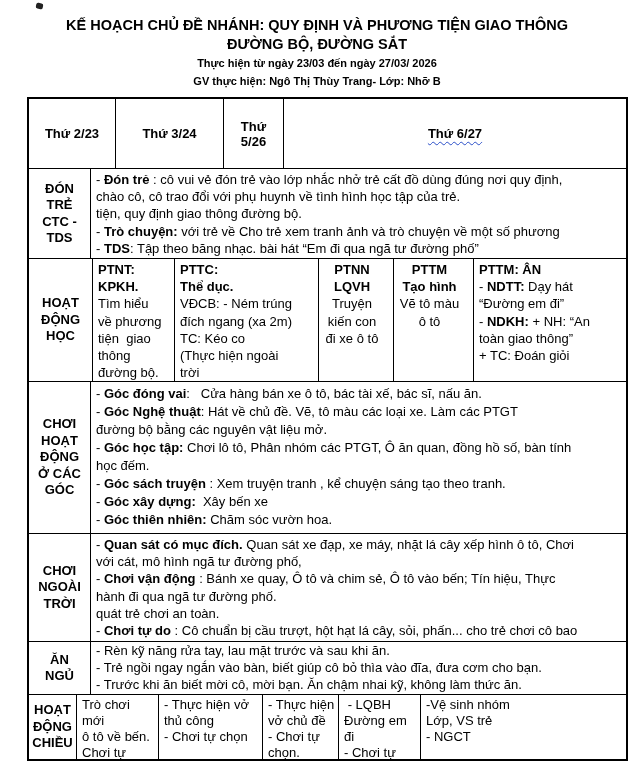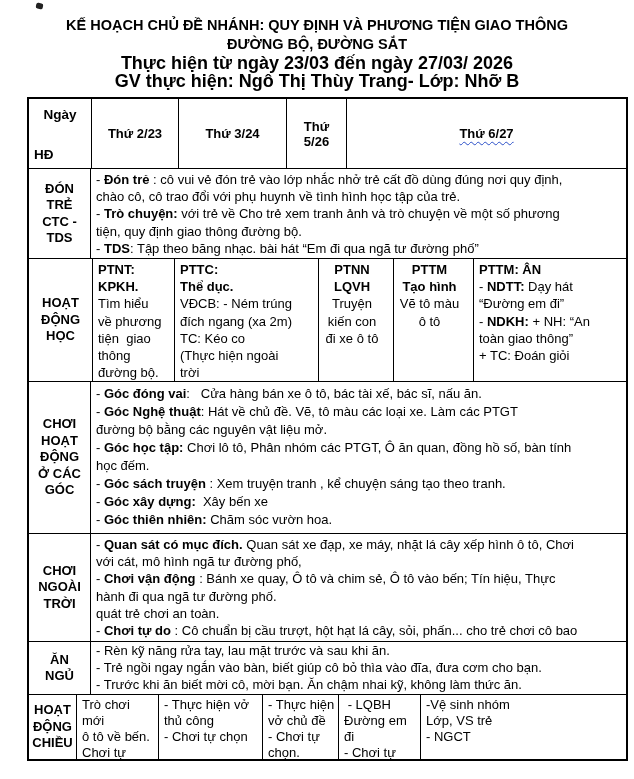--- a/index.html
+++ b/index.html
@@ -2,21 +2,21 @@
 <html><head>
 <meta charset="utf-8">
 <style>
   html,body{margin:0;padding:0;background:#e8e8e8;}
   .page{position:relative;width:634px;height:779px;background:#ffffff;margin:0 auto;
         font-family:Liberation Sans, sans-serif;color:#000;overflow:hidden;}
   .stray{position:absolute;left:36px;top:3px;width:7px;height:6px;background:#222;
          border-radius:2px;transform:rotate(12deg);}
   .titleblock{position:absolute;top:16px;left:0;width:100%;text-align:center;font-weight:bold;}
   .t1{font-size:14.5px;line-height:19px;}
-  .t3{font-size:18px;line-height:18px;}
+  .t3{font-size:11px;line-height:18px;}
   .tbl{position:absolute;left:27px;top:97px;width:601px;border:2px solid #000;
        display:flex;flex-direction:column;box-sizing:border-box;background:#fff;}
   .row{display:flex;border-bottom:1.5px solid #000;box-sizing:border-box;}
   .row:last-child{border-bottom:none;}
   .cell{border-right:1.5px solid #000;box-sizing:border-box;overflow:hidden;
         font-size:13px;flex:0 0 auto;}
   .cell:last-child{border-right:none;flex:1 1 auto;}
   
   .r-head{height:70px;}  .r-dontre{height:90px;} .r-hoc{height:123px;}
   .r-goc{height:152px;}  .r-ngoai{height:108px;} .r-an{height:53px;} .r-chieu{height:64px;}
@@ -48,41 +48,37 @@
   <div class="titleblock">
     <div class="t1">KẾ HOẠCH CHỦ ĐỀ NHÁNH: QUY ĐỊNH VÀ PHƯƠNG TIỆN GIAO THÔNG</div>
     <div class="t1">ĐƯỜNG BỘ, ĐƯỜNG SẮT</div>
     <div class="t3">Thực hiện từ ngày 23/03 đến ngày 27/03/ 2026</div>
     <div class="t3">GV thực hiện: Ngô Thị Thùy Trang- Lớp: Nhỡ B</div>
   </div>
 
   <div class="tbl">
 
     <div class="row r-head">
-      <div class="cell corner" style="width:63px">
-        <span class="top">Ngày</span>
-        <span class="bot">HĐ</span>
-      </div>
       <div class="cell day" style="width:87px">Thứ 2/23</div>
       <div class="cell day" style="width:108px">Thứ 3/24</div>
       <div class="cell day" style="width:60px">Thứ
 5/26</div>
       <div class="cell day wavy"><span>Thứ  6/27</span></div>
     </div>
 
     <div class="row r-dontre">
       <div class="cell label" style="width:62px">ĐÓN
 TRẺ
 CTC -
 TDS</div>
       <div class="cell lines">
           <div><span>- </span><span class="b">Đón trẻ</span><span> : cô vui vẻ đón trẻ vào lớp nhắc nhở trẻ cất đồ dùng đúng nơi quy định,</span></div>
           <div><span>chào cô, cô trao đổi với phụ huynh về tình hình học tập của trẻ.</span></div>
+          <div><span>tiện, quy định giao thông đường bộ.</span></div>
           <div><span>- </span><span class="b">Trò chuyện:</span><span> với trẻ về Cho trẻ xem tranh ảnh và trò chuyện về một số phương</span></div>
-          <div><span>tiện, quy định giao thông đường bộ.</span></div>
           <div><span>- </span><span class="b">TDS</span><span>: Tập theo băng nhạc. bài hát “Em đi qua ngã tư đường phố”</span></div>
         </div>
     </div>
 
     <div class="row r-hoc">
       <div class="cell label" style="width:64px">HOẠT
 ĐỘNG
 HỌC</div>
       <div class="cell lines" style="width:82px">
           <div><span class="b">PTNT:</span></div>

